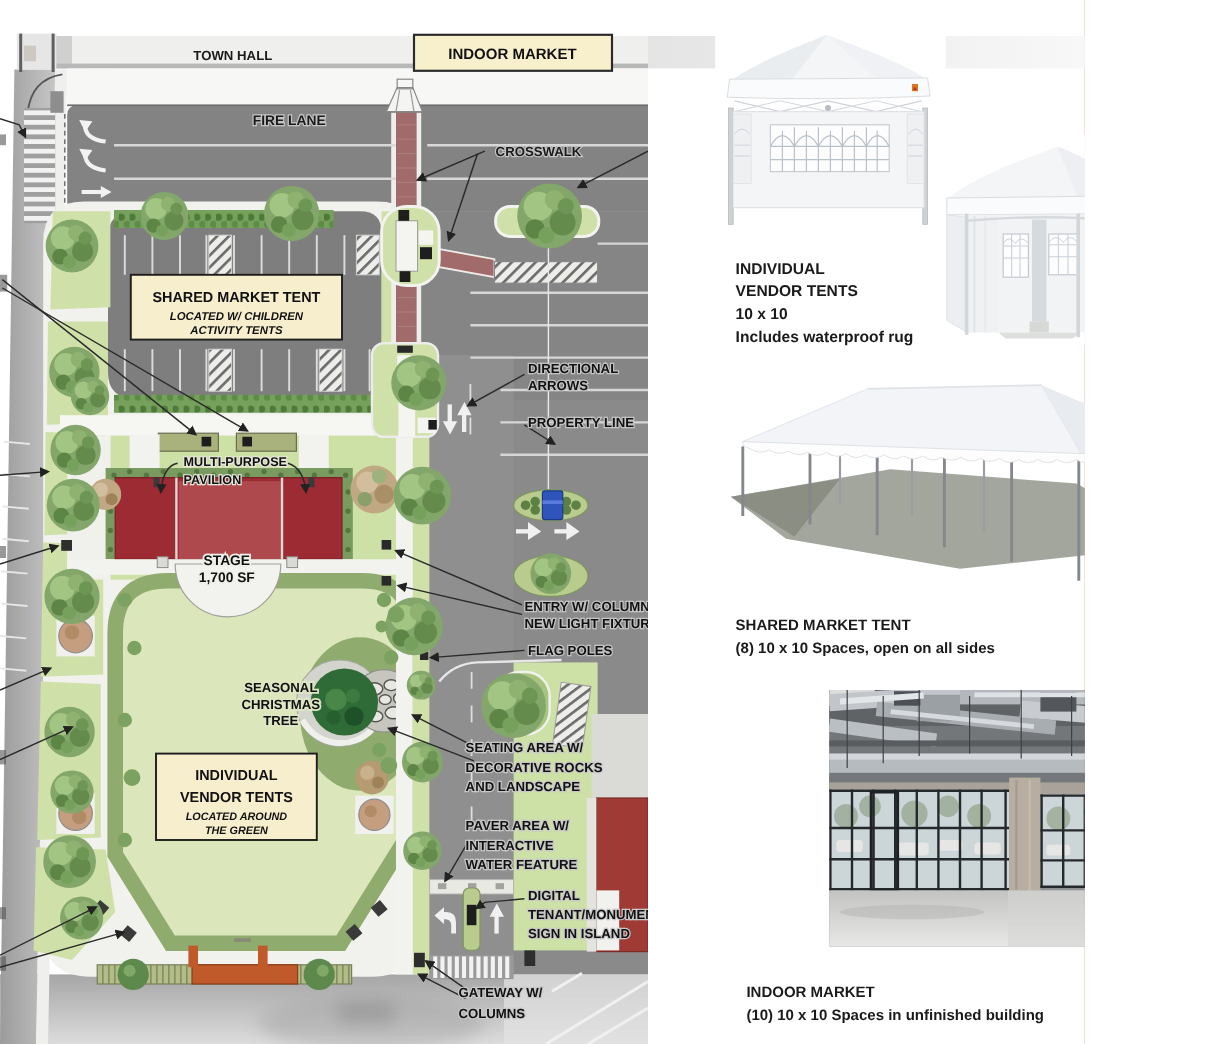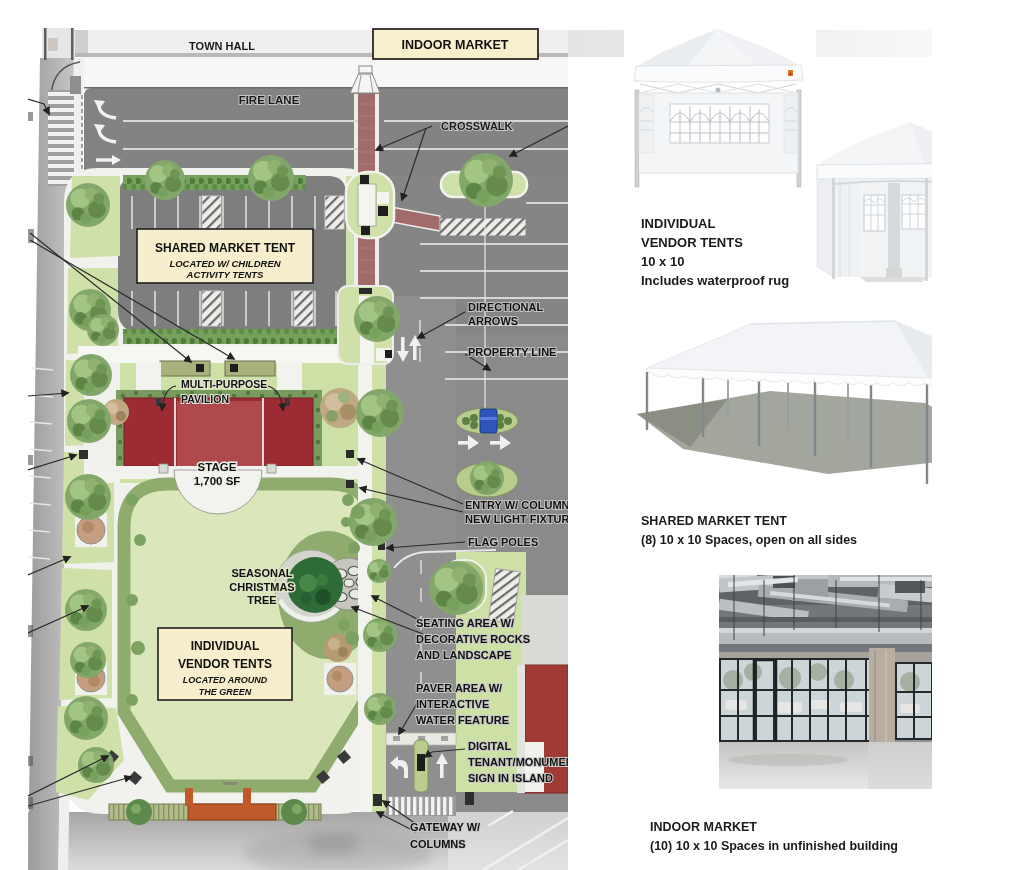--- a/index.html
+++ b/index.html
@@ -1,16 +1,16 @@
 <!DOCTYPE html>
 <html><head>
 <meta charset="utf-8">
 <style>
   html,body{margin:0;padding:0;background:#ffffff;font-family:"Liberation Sans",sans-serif;}
-  #page{position:relative;width:904px;height:870px;overflow:hidden;background:#c2410c;margin-left:28px;}
+  #page{position:relative;width:904px;height:870px;overflow:hidden;background:#c2410c;}
   svg text{font-family:"Liberation Sans",sans-serif;}
 </style>
 </head>
 <body>
 <div id="page">
 <svg width="1024" height="870" viewBox="0 0 1024 870">
 <defs>
   <linearGradient id="topband" x1="0" y1="0" x2="1" y2="0">
     <stop offset="0" stop-color="#cfcfcf"></stop>
           <stop offset="0.5" stop-color="#e3e3e3"></stop>

